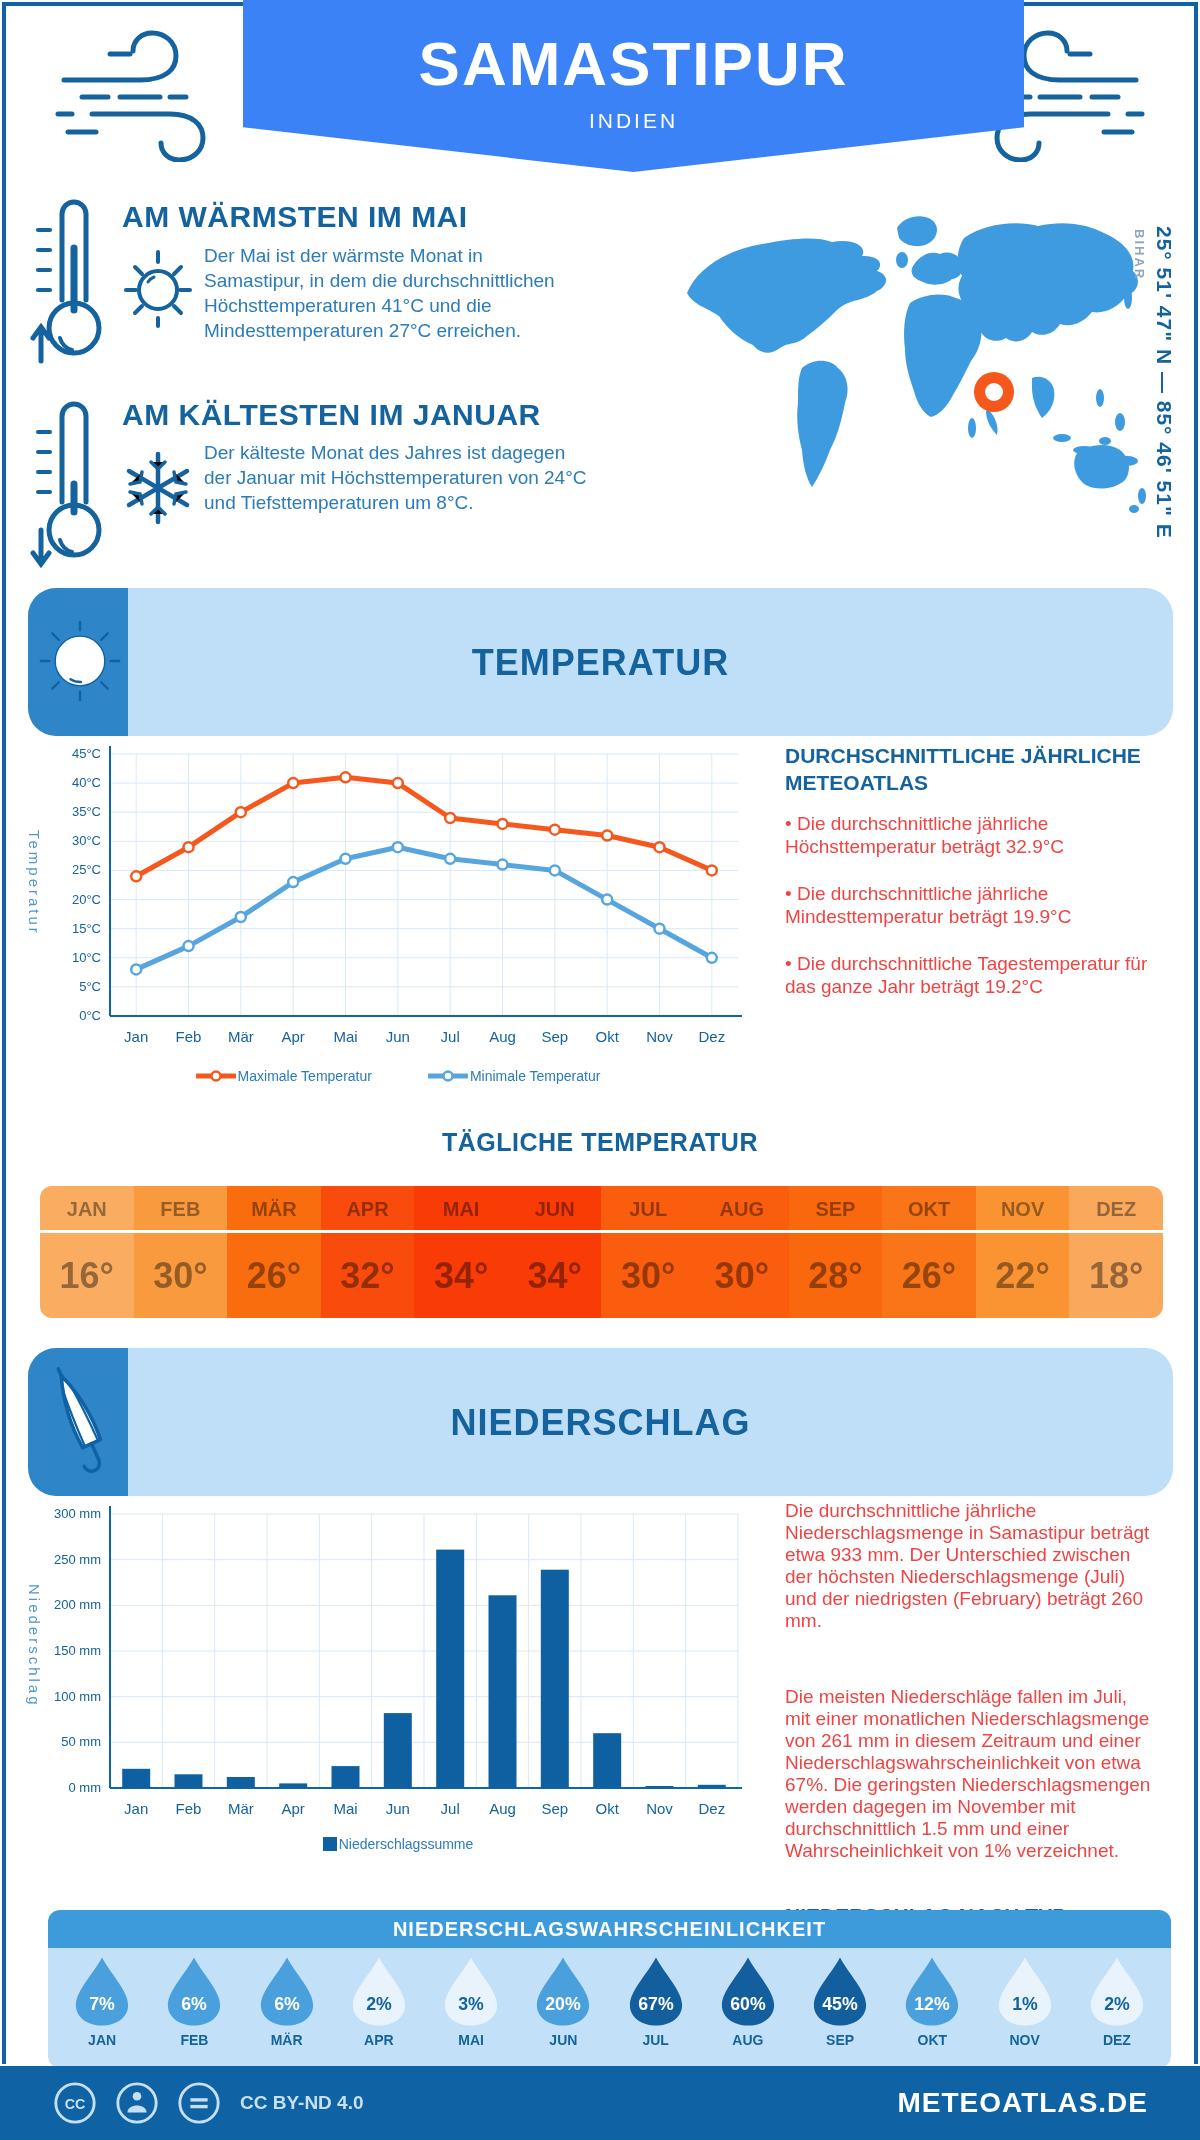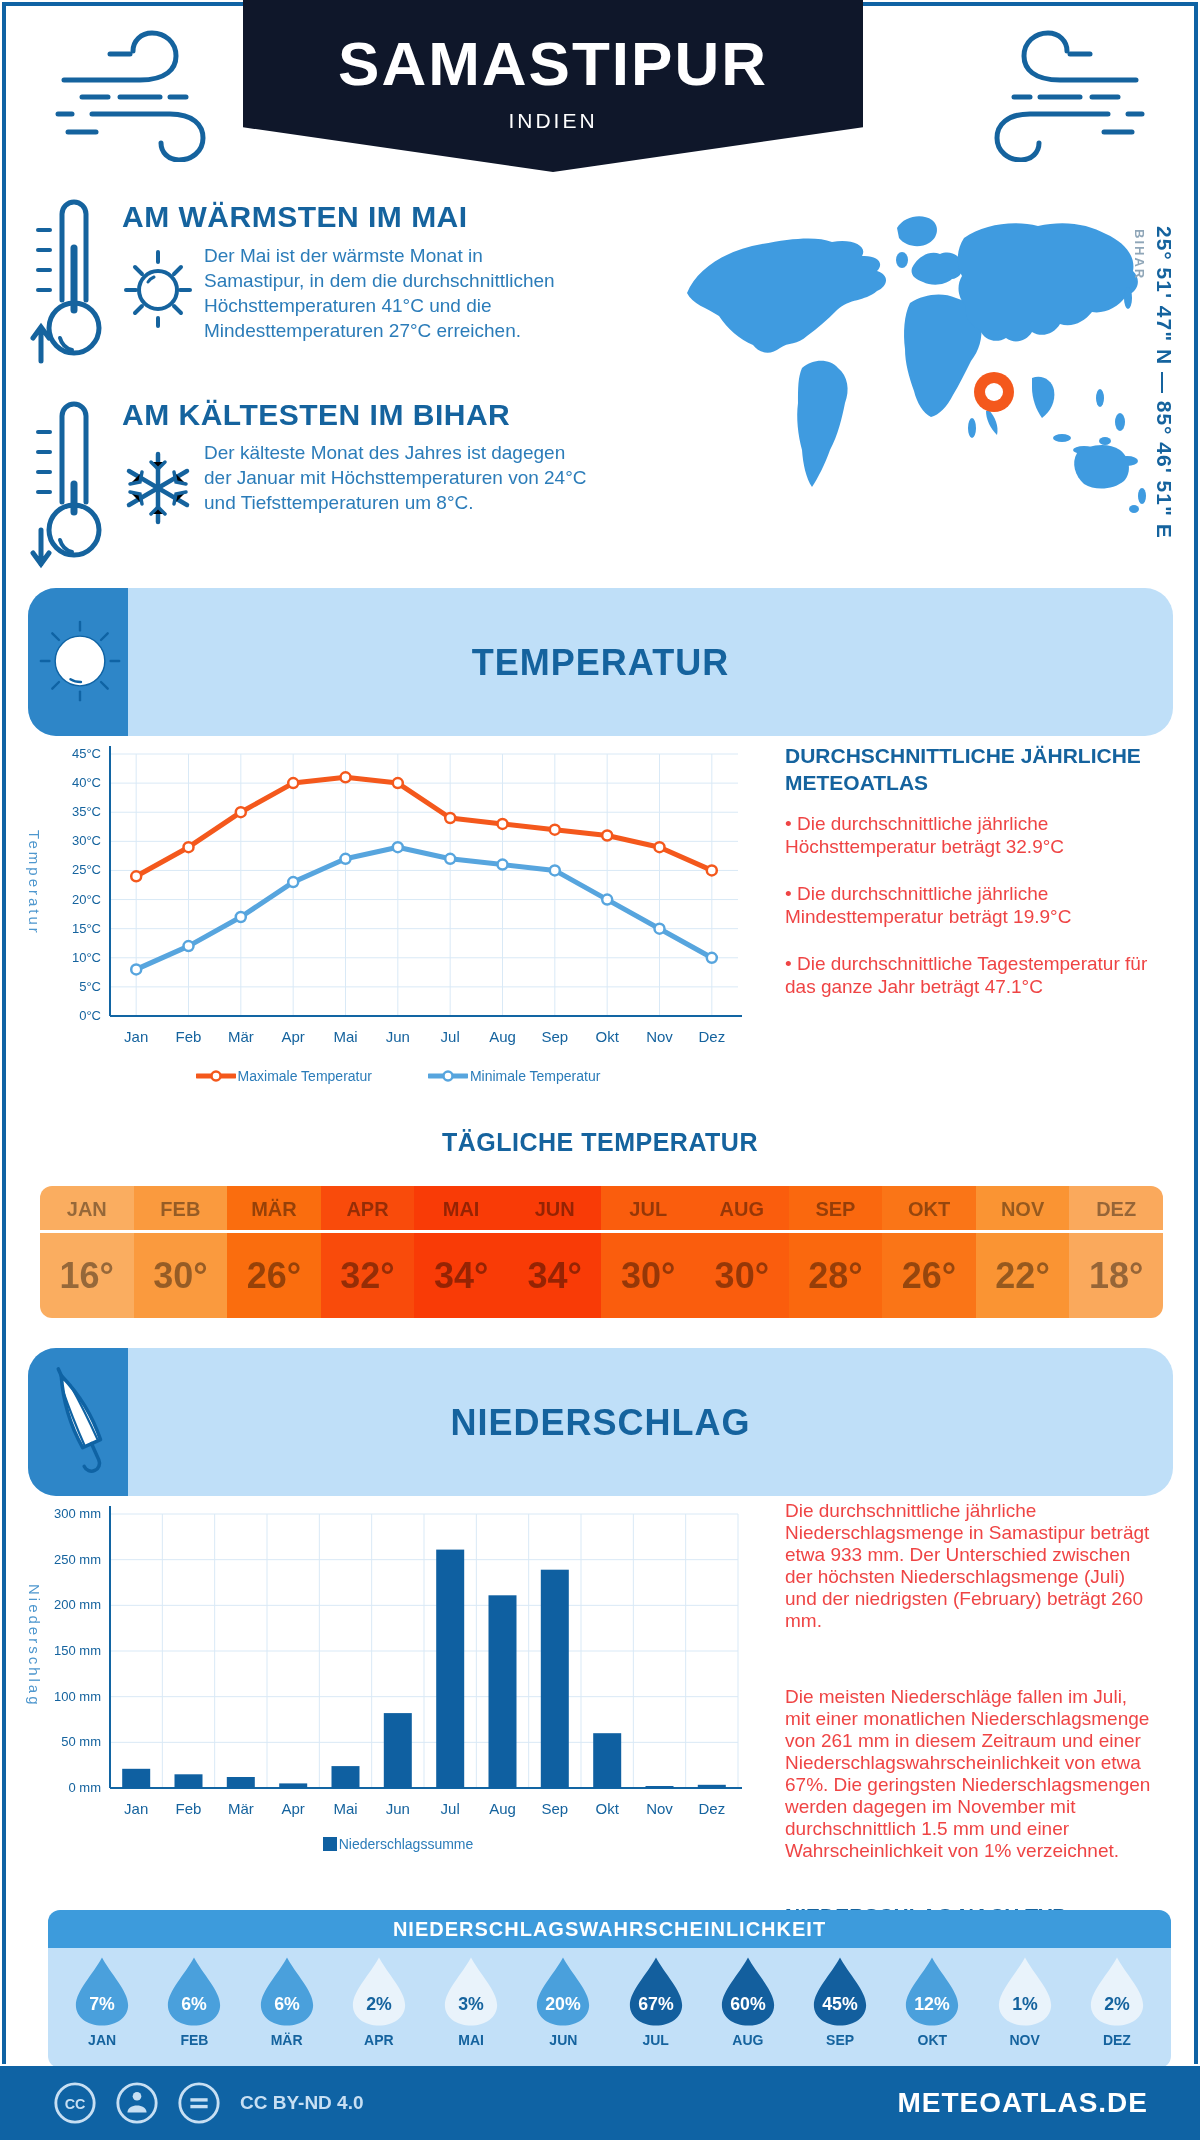--- a/index.html
+++ b/index.html
@@ -4,21 +4,21 @@
 <style>
   html,body{margin:0;padding:0;background:#ffffff;}
   .page{position:relative;width:1200px;height:2140px;background:#ffffff;
         font-family:"Liberation Sans",sans-serif;overflow:hidden;}
 
   
   .frame{position:absolute;left:2px;top:2px;width:1188px;height:2058px;
          border:4px solid #0F63A4;border-bottom:none;pointer-events:none;}
 
   
-  .banner{position:absolute;left:243px;top:0;width:620px;height:172px;background:#0f172a;
+  .banner{position:absolute;left:243px;top:0;width:781px;height:172px;background:#3b82f6;
           clip-path:polygon(0 0,100% 0,100% 74%,50% 100%,0 74%);text-align:center;color:#fff;}
   .banner-title{margin-top:28px;font-size:62px;font-weight:bold;letter-spacing:2px;}
   .banner-sub{margin-top:10px;font-size:21px;letter-spacing:3px;}
   .wind{position:absolute;top:22px;width:175px;height:140px;}
   .wind.left{left:48px;}
   .wind.right{left:977px;transform:scaleX(-1);}
 
   
   .xtitle{position:absolute;font-size:30px;font-weight:bold;color:#15639E;letter-spacing:.5px;}
   .xtext{position:absolute;width:384px;font-size:19px;line-height:25px;color:#2B7CB9;}
@@ -150,21 +150,21 @@
       <circle stroke-width="5" cx="44" cy="138" r="25"></circle>
       <line stroke-width="7" x1="44" y1="92" x2="44" y2="120"></line>
       <path stroke-width="4" d="M30 148 a17 17 0 0 0 12 12"></path>
       <line stroke-width="4" x1="8" y1="40" x2="20" y2="40"></line>
       <line stroke-width="4" x1="8" y1="60" x2="20" y2="60"></line>
       <line stroke-width="4" x1="8" y1="80" x2="20" y2="80"></line>
       <line stroke-width="4" x1="8" y1="100" x2="20" y2="100"></line>
       <path stroke-width="5" d="M11 138 v34 M3 161 l8 11 8 -11"></path>
     </g>
   </svg>
-  <div class="xtitle" style="left:122px;top:398px">AM KÄLTESTEN IM BIHAR</div>
+  <div class="xtitle" style="left:122px;top:398px">AM KÄLTESTEN IM JANUAR</div>
   <svg style="position:absolute;left:116px;top:446px" width="84" height="84" viewBox="0 0 84 84">
     <g stroke="#15639E" stroke-width="4.5" stroke-linecap="round">
       <line x1="42" y1="8" x2="42" y2="76"></line>
       <line x1="13" y1="25" x2="71" y2="59"></line>
       <line x1="13" y1="59" x2="71" y2="25"></line>
       <g stroke-width="3.5">
         <path d="M35 16 l7 7 7 -7"></path>
           <path d="M35 68 l7 -7 7 7"></path>
         <path d="M14 38 l10 -2 2 -10"></path>
           <path d="M70 46 l-10 2 -2 10"></path>
@@ -326,21 +326,21 @@
       <circle cx="20" cy="7" r="4.5" fill="#fff" stroke="#57A5DE" stroke-width="2.5"></circle>
         </svg>
       <span>Minimale Temperatur</span>
       </div>
     </div>
 
   <div class="col-title" style="top:742px">DURCHSCHNITTLICHE JÄHRLICHE METEOATLAS</div>
   <div class="col-text" style="top:812px;width:380px;line-height:23px" id="annual-bullets">
       <div class="bullet">Die durchschnittliche jährliche Höchsttemperatur beträgt 32.9°C</div>
       <div class="bullet">Die durchschnittliche jährliche Mindesttemperatur beträgt 19.9°C</div>
-      <div class="bullet">Die durchschnittliche Tagestemperatur für das ganze Jahr beträgt 47.1°C</div>
+      <div class="bullet">Die durchschnittliche Tagestemperatur für das ganze Jahr beträgt 19.2°C</div>
     </div>
 
   <div class="center-title" style="top:1128px">TÄGLICHE TEMPERATUR</div>
   <div class="tstrip" id="temp-strip">
       <div class="tcell" style="background: rgb(250, 173, 96);">
         <div class="tmon">JAN</div>
                  <div class="tval">16°</div>
       </div>
       <div class="tcell" style="background: rgb(250, 154, 62);">
         <div class="tmon">FEB</div>

